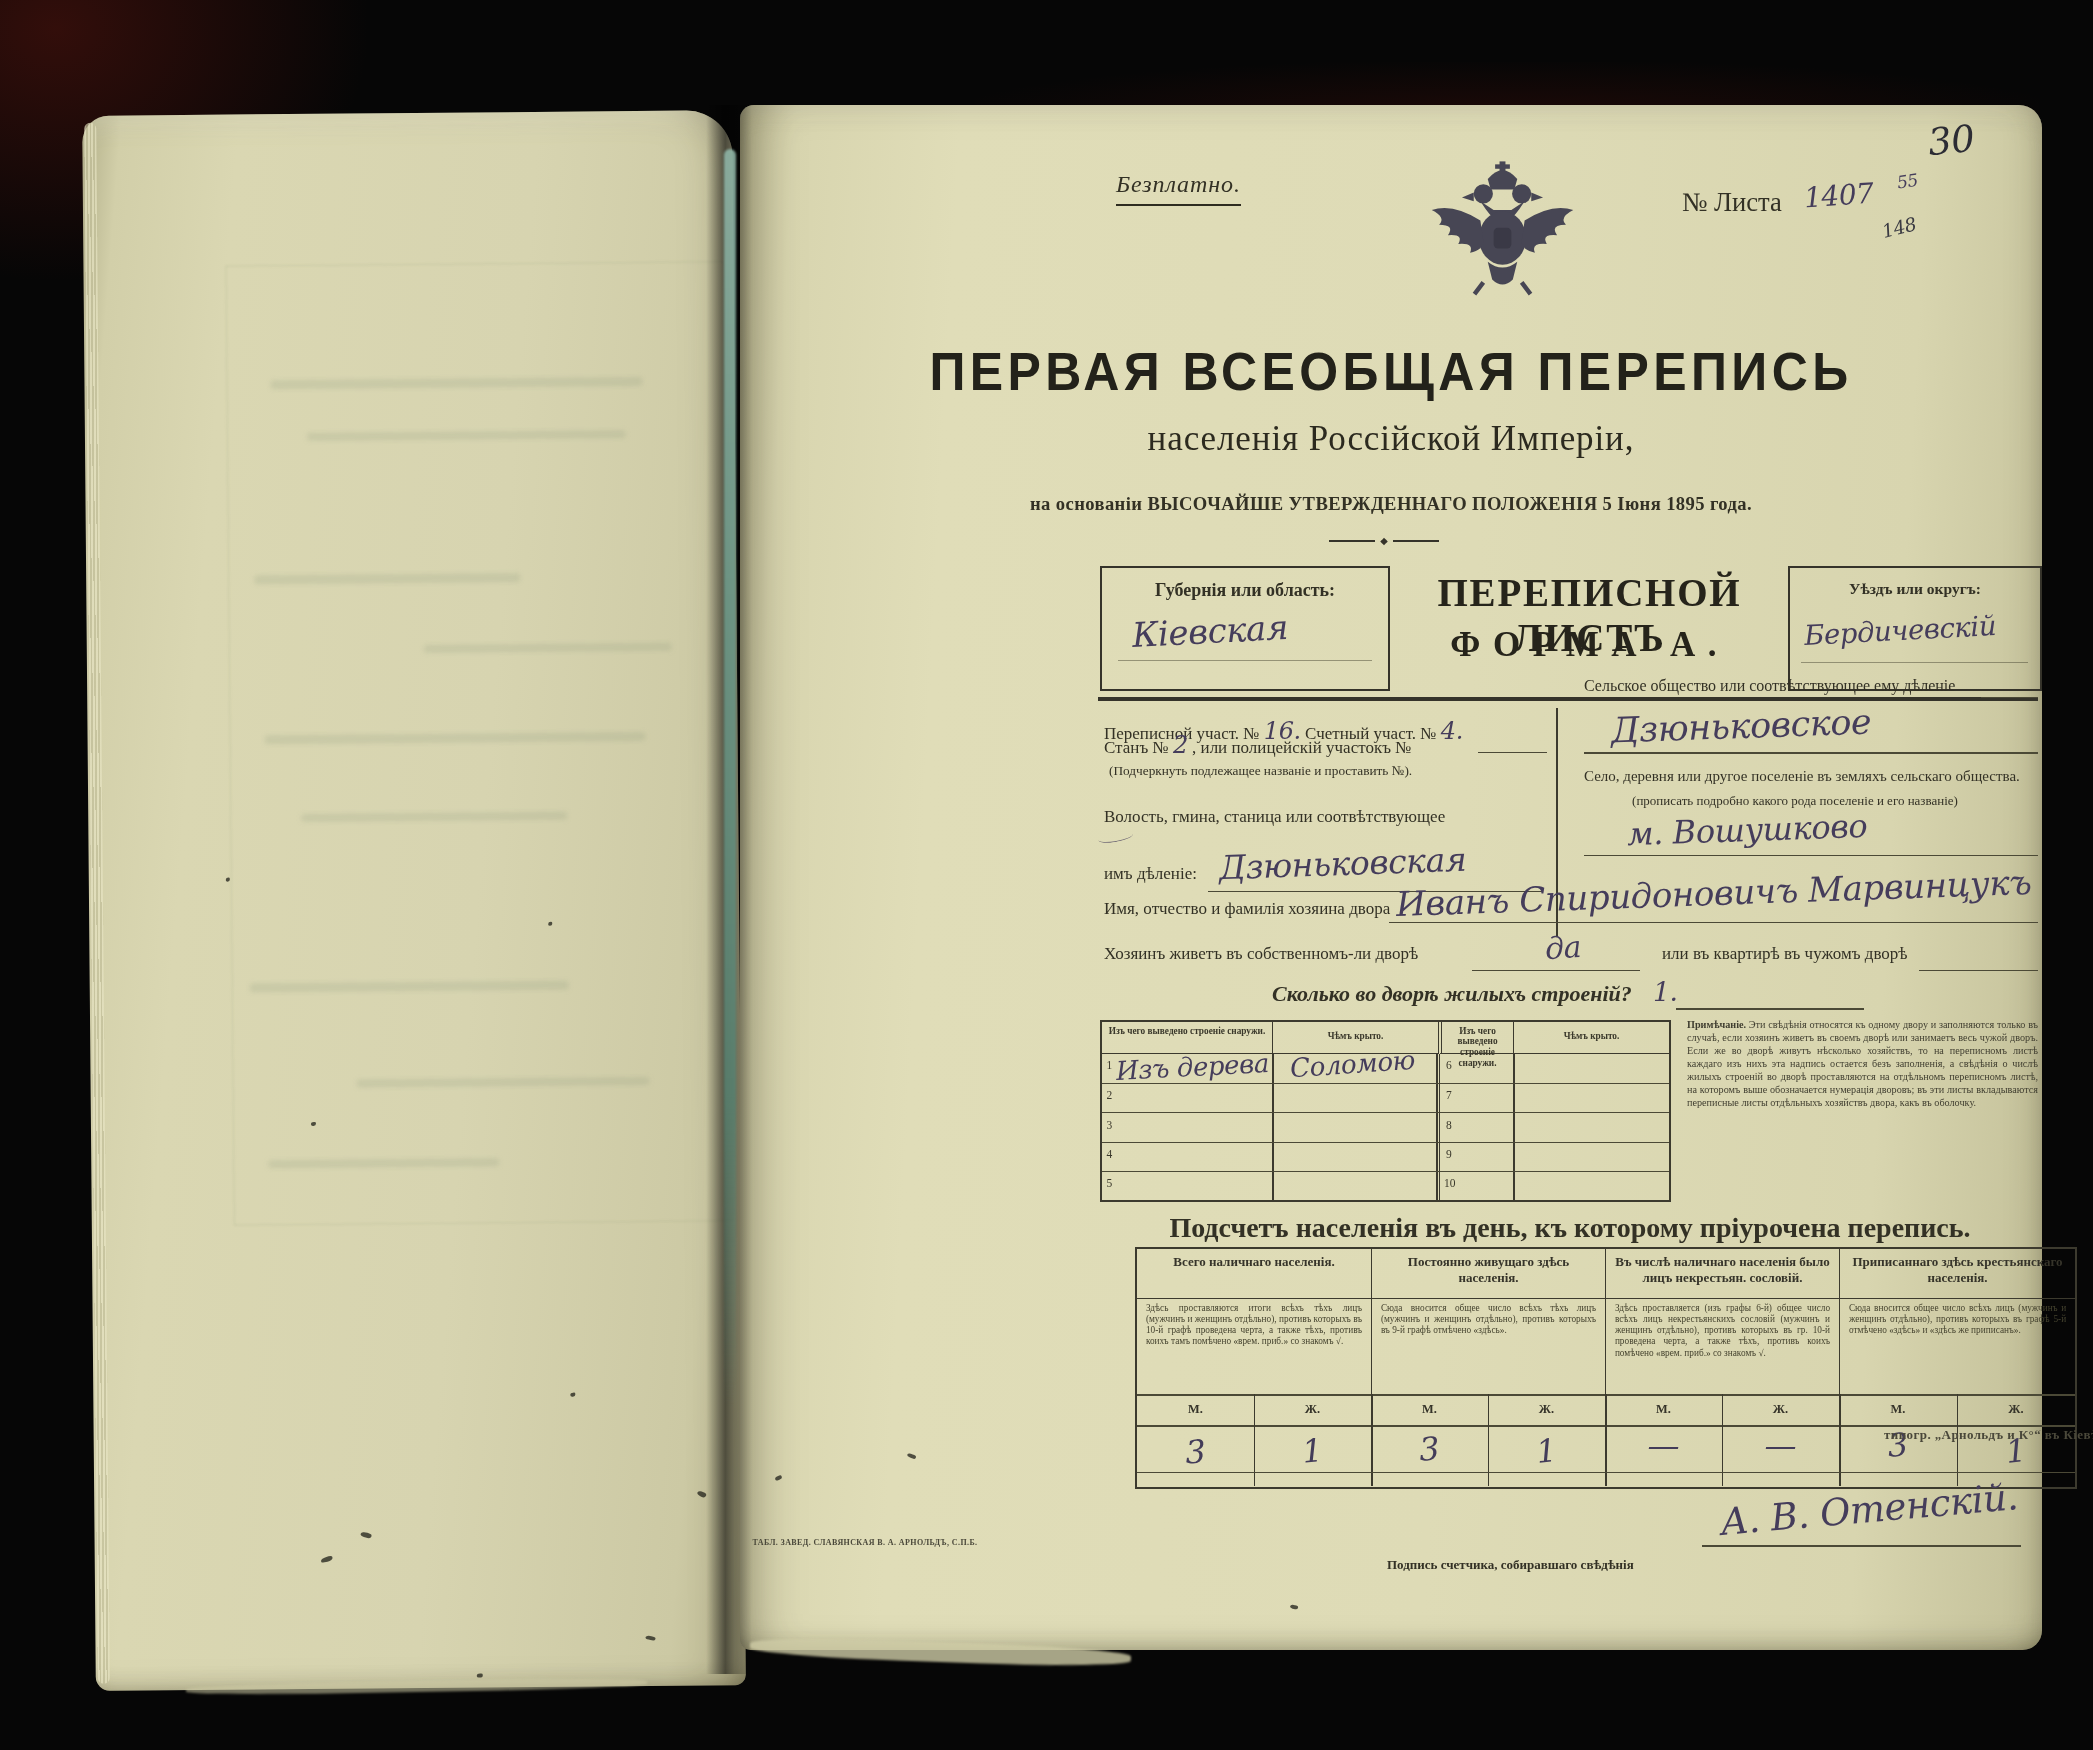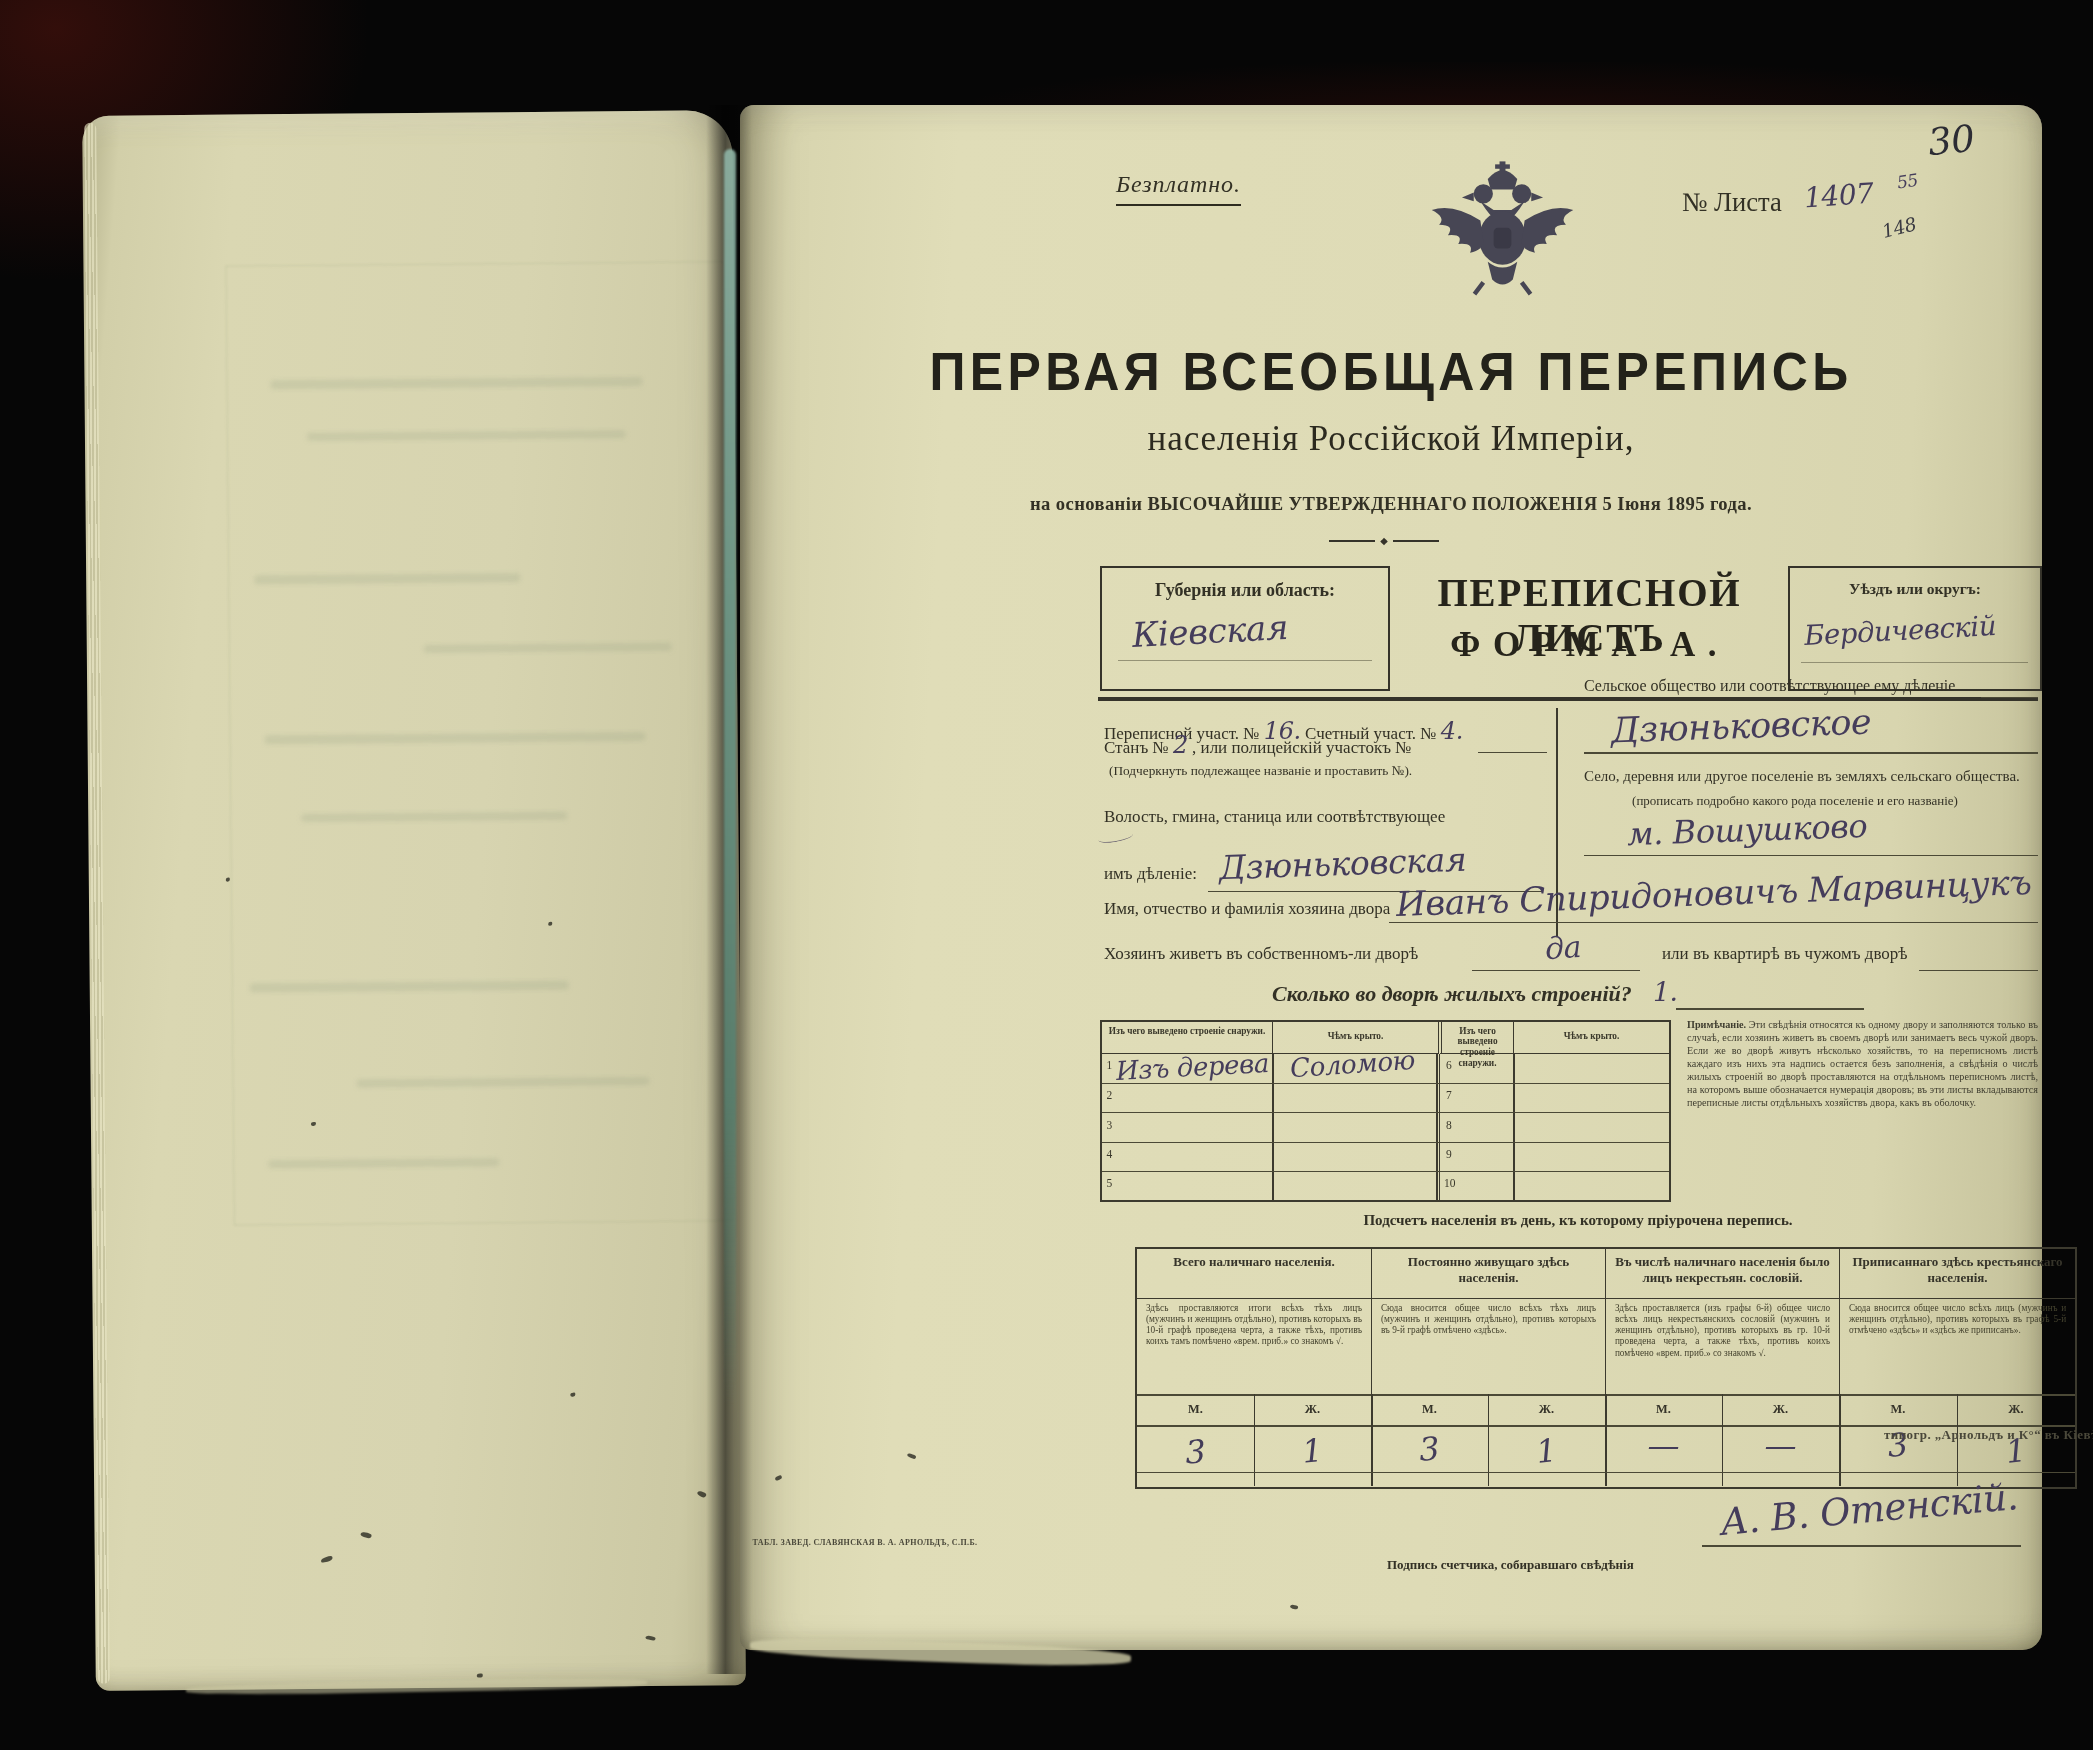--- a/index.html
+++ b/index.html
@@ -224,21 +224,21 @@
       <span class="hw" style="left:188px;top:26.6px;font-size:26px;transform:rotate(-4deg);">Соломою</span>
     </div>
 
     <div style="position:absolute;left:947px;top:913px;width:351px;">
       <div class="note-text">
         <span class="b">Примѣчаніе.</span>
         <span>Эти свѣдѣнія относятся къ одному двору и заполняются только въ случаѣ, если хозяинъ живетъ въ своемъ дворѣ или занимаетъ весь чужой дворъ. Если же во дворѣ живутъ нѣсколько хозяйствъ, то на переписномъ листѣ каждаго изъ нихъ эта надпись остается безъ заполненія, а свѣдѣнія о числѣ жилыхъ строеній во дворѣ проставляются на отдѣльномъ переписномъ листѣ, на которомъ выше обозначается нумерація дворовъ; въ эти листы вкладываются переписные листы отдѣльныхъ хозяйствъ двора, какъ въ оболочку.</span>
       </div>
     </div>
 
-    <div class="lbl b center" style="left:368px;top:1107px;width:940px;font-size:15px;">Подсчетъ населенія въ день, къ которому пріурочена перепись.</div>
+    <div class="lbl b center" style="left:360px;top:1107px;width:940px;font-size:28px;">Подсчетъ населенія въ день, къ которому пріурочена перепись.</div>
 
     <div class="ctable" style="left:360px;top:1142px;width:938px;height:238px;margin-left:35px;">
 
       <div class="ct-cell" style="left:0;top:0;width:234px;height:50px;border-left:none;border-bottom:1.8px solid #3c3a2e;">
         <div class="ct-title">Всего наличнаго населенія.</div>
       </div>
       <div class="ct-cell" style="left:234px;top:0;width:234px;height:50px;border-bottom:1.8px solid #3c3a2e;">
         <div class="ct-title">Постоянно живущаго здѣсь населенія.</div>
       </div>
       <div class="ct-cell" style="left:468px;top:0;width:234px;height:50px;border-bottom:1.8px solid #3c3a2e;">

